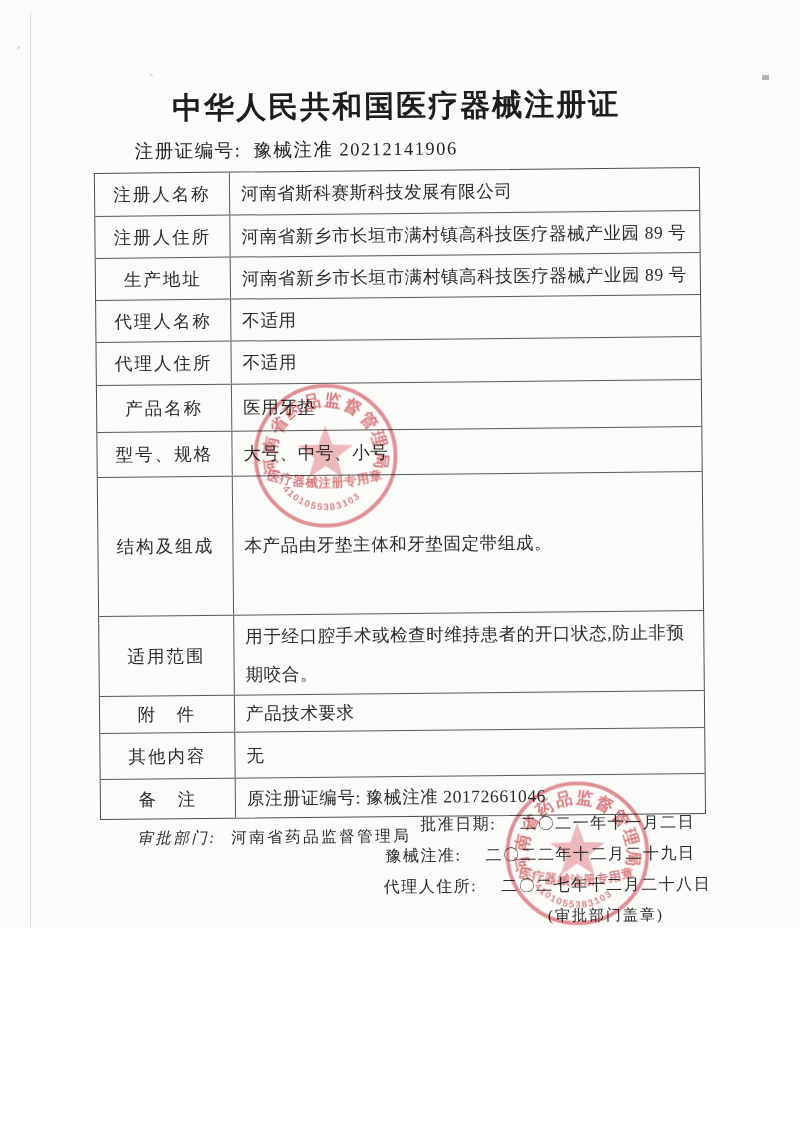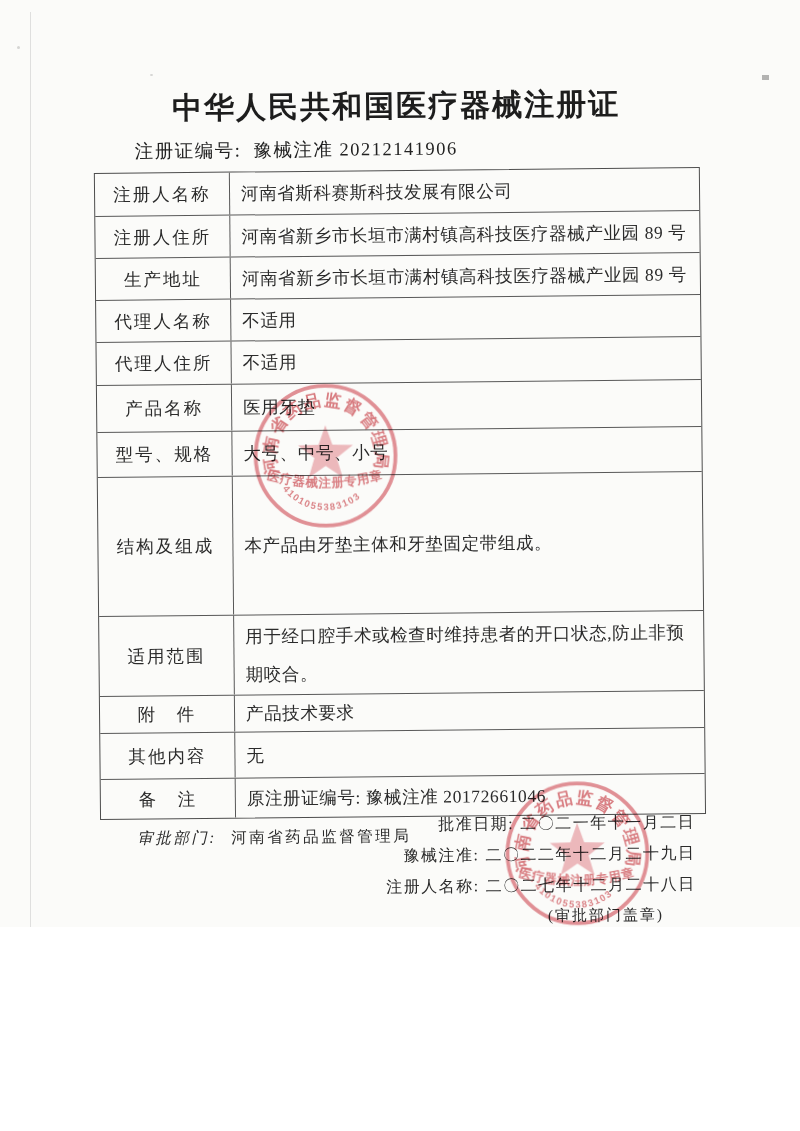--- a/index.html
+++ b/index.html
@@ -53,21 +53,21 @@
     padding:2px 8px 2px 11px;
     font-size:17.5px; letter-spacing:.6px; color:#2b2b2b;
   }
   .row-8 .t-value { line-height:38px; }
 
   .dept-line { position:absolute; left:134px; top:826px; font-size:15.5px; letter-spacing:2.5px; color:#2b2b2b; }
   .dept-line .lbl { margin-right:8px;font-style:italic; }
 
   .dates-block { position:absolute; left:380px; top:809px; width:312px; text-align:right; }
   .date-line { font-size:16px; letter-spacing:1.5px; line-height:31px; color:#2b2b2b; white-space:nowrap; }
-  .date-line .lbl { margin-right:6px; }
+  .date-line .lbl { margin-right:24px; }
   .seal-note { font-size:15px; letter-spacing:2px; line-height:30px; margin-right:32px; color:#2b2b2b; }
 
   .stamp { position:absolute; width:152px; height:152px;
     mix-blend-mode:multiply; opacity:.88; filter:blur(.2px); }
   .stamp-middle { left:250px; top:379px; }
   .stamp-bottom { left:498px; top:779px; }
   .stamp svg { width:100%; height:100%; }
   .stamp text { font-family:"Liberation Sans", sans-serif; font-weight:600; }
 </style>
 </head>
@@ -160,21 +160,21 @@
     </div>
 
     <div class="dates-block">
       <div class="date-line">
         <span class="lbl">批准日期:</span><span>二〇二一年十一月二日</span>
       </div>
       <div class="date-line">
         <span class="lbl">豫械注准:</span><span>二〇二二年十二月二十九日</span>
       </div>
       <div class="date-line">
-        <span class="lbl">注册人名称:</span><span>二〇二七年十二月二十八日</span>
+        <span class="lbl">代理人住所:</span><span>二〇二七年十二月二十八日</span>
       </div>
       <div class="seal-note">(审批部门盖章)</div>
     </div>
 
     <div class="stamp stamp-middle">
       <svg viewBox="0 0 200 200">
         <circle cx="100" cy="100" r="92" fill="none" stroke="#d4626a" stroke-width="5" opacity="0.8"></circle>
         <polygon points="100,60 109.1,85.5 136.1,86.3 114.7,102.8 122.3,128.7 100,113.5 77.7,128.7 85.3,102.8 63.9,86.3 90.9,85.5" fill="#dd7078" opacity="0.55"></polygon>
         <defs>
           <path id="s1-top" d="M 38.0 122.6 A 66 66 0 1 1 162.0 122.6" fill="none"></path>

